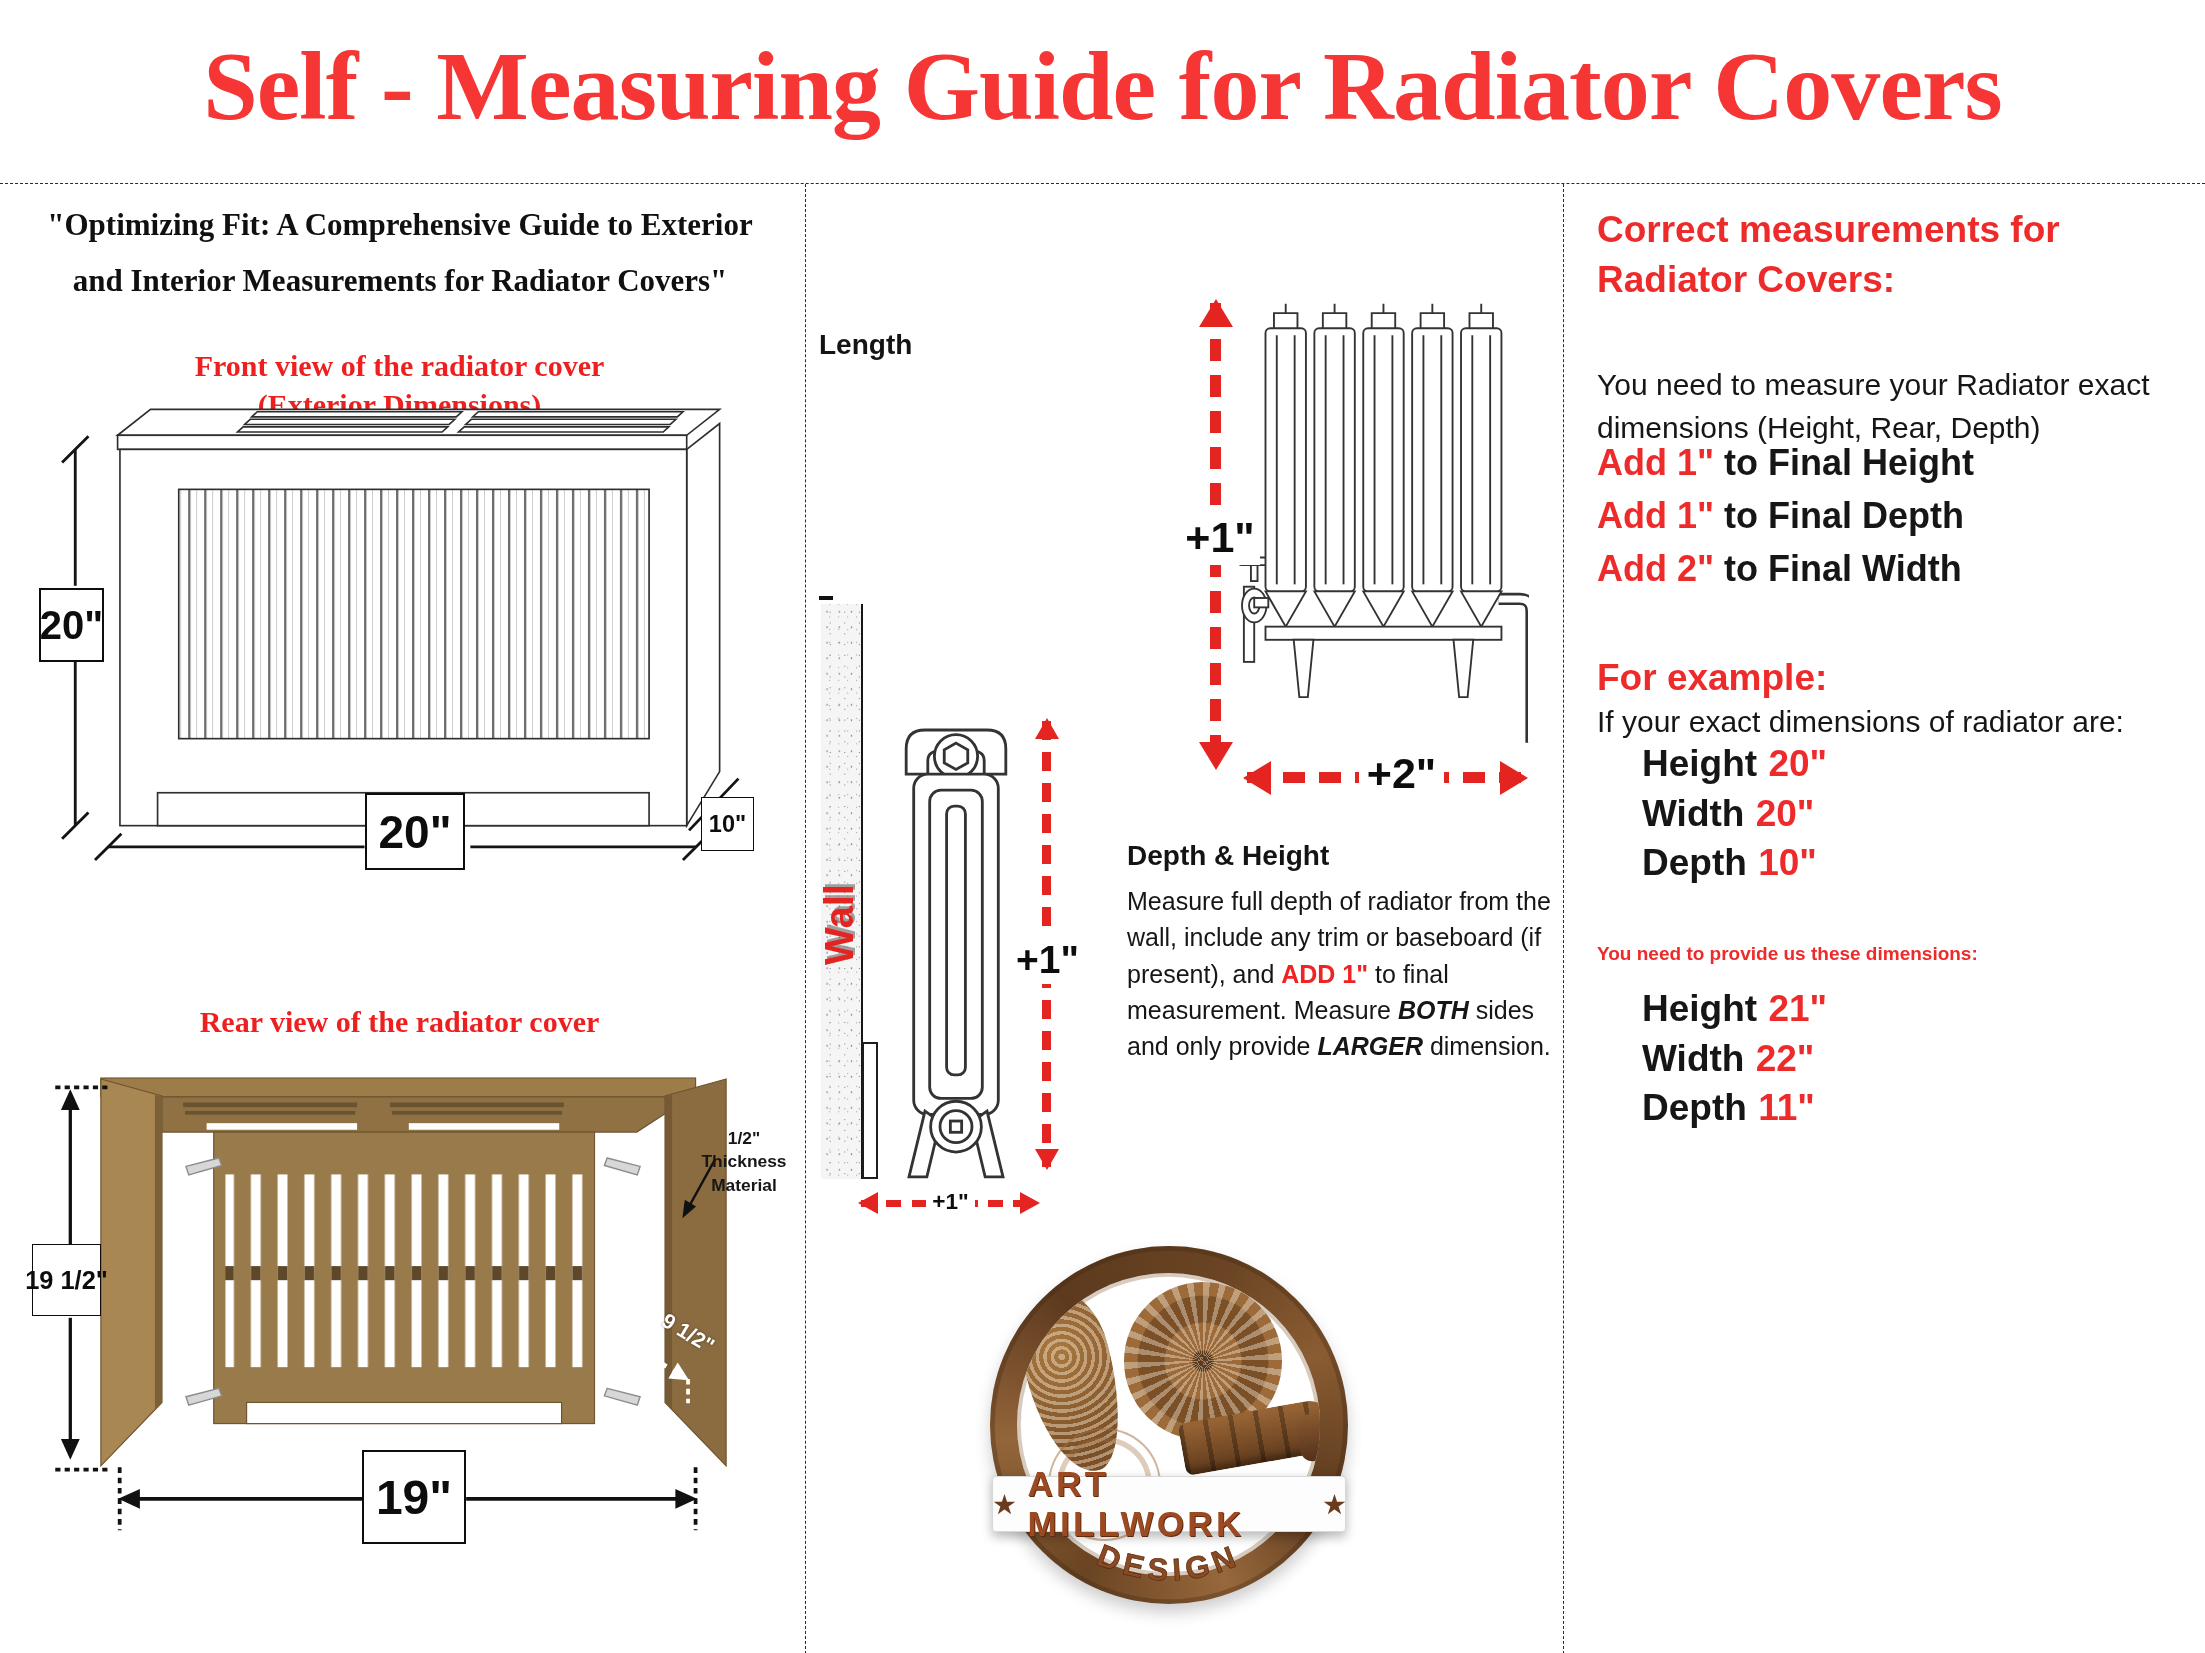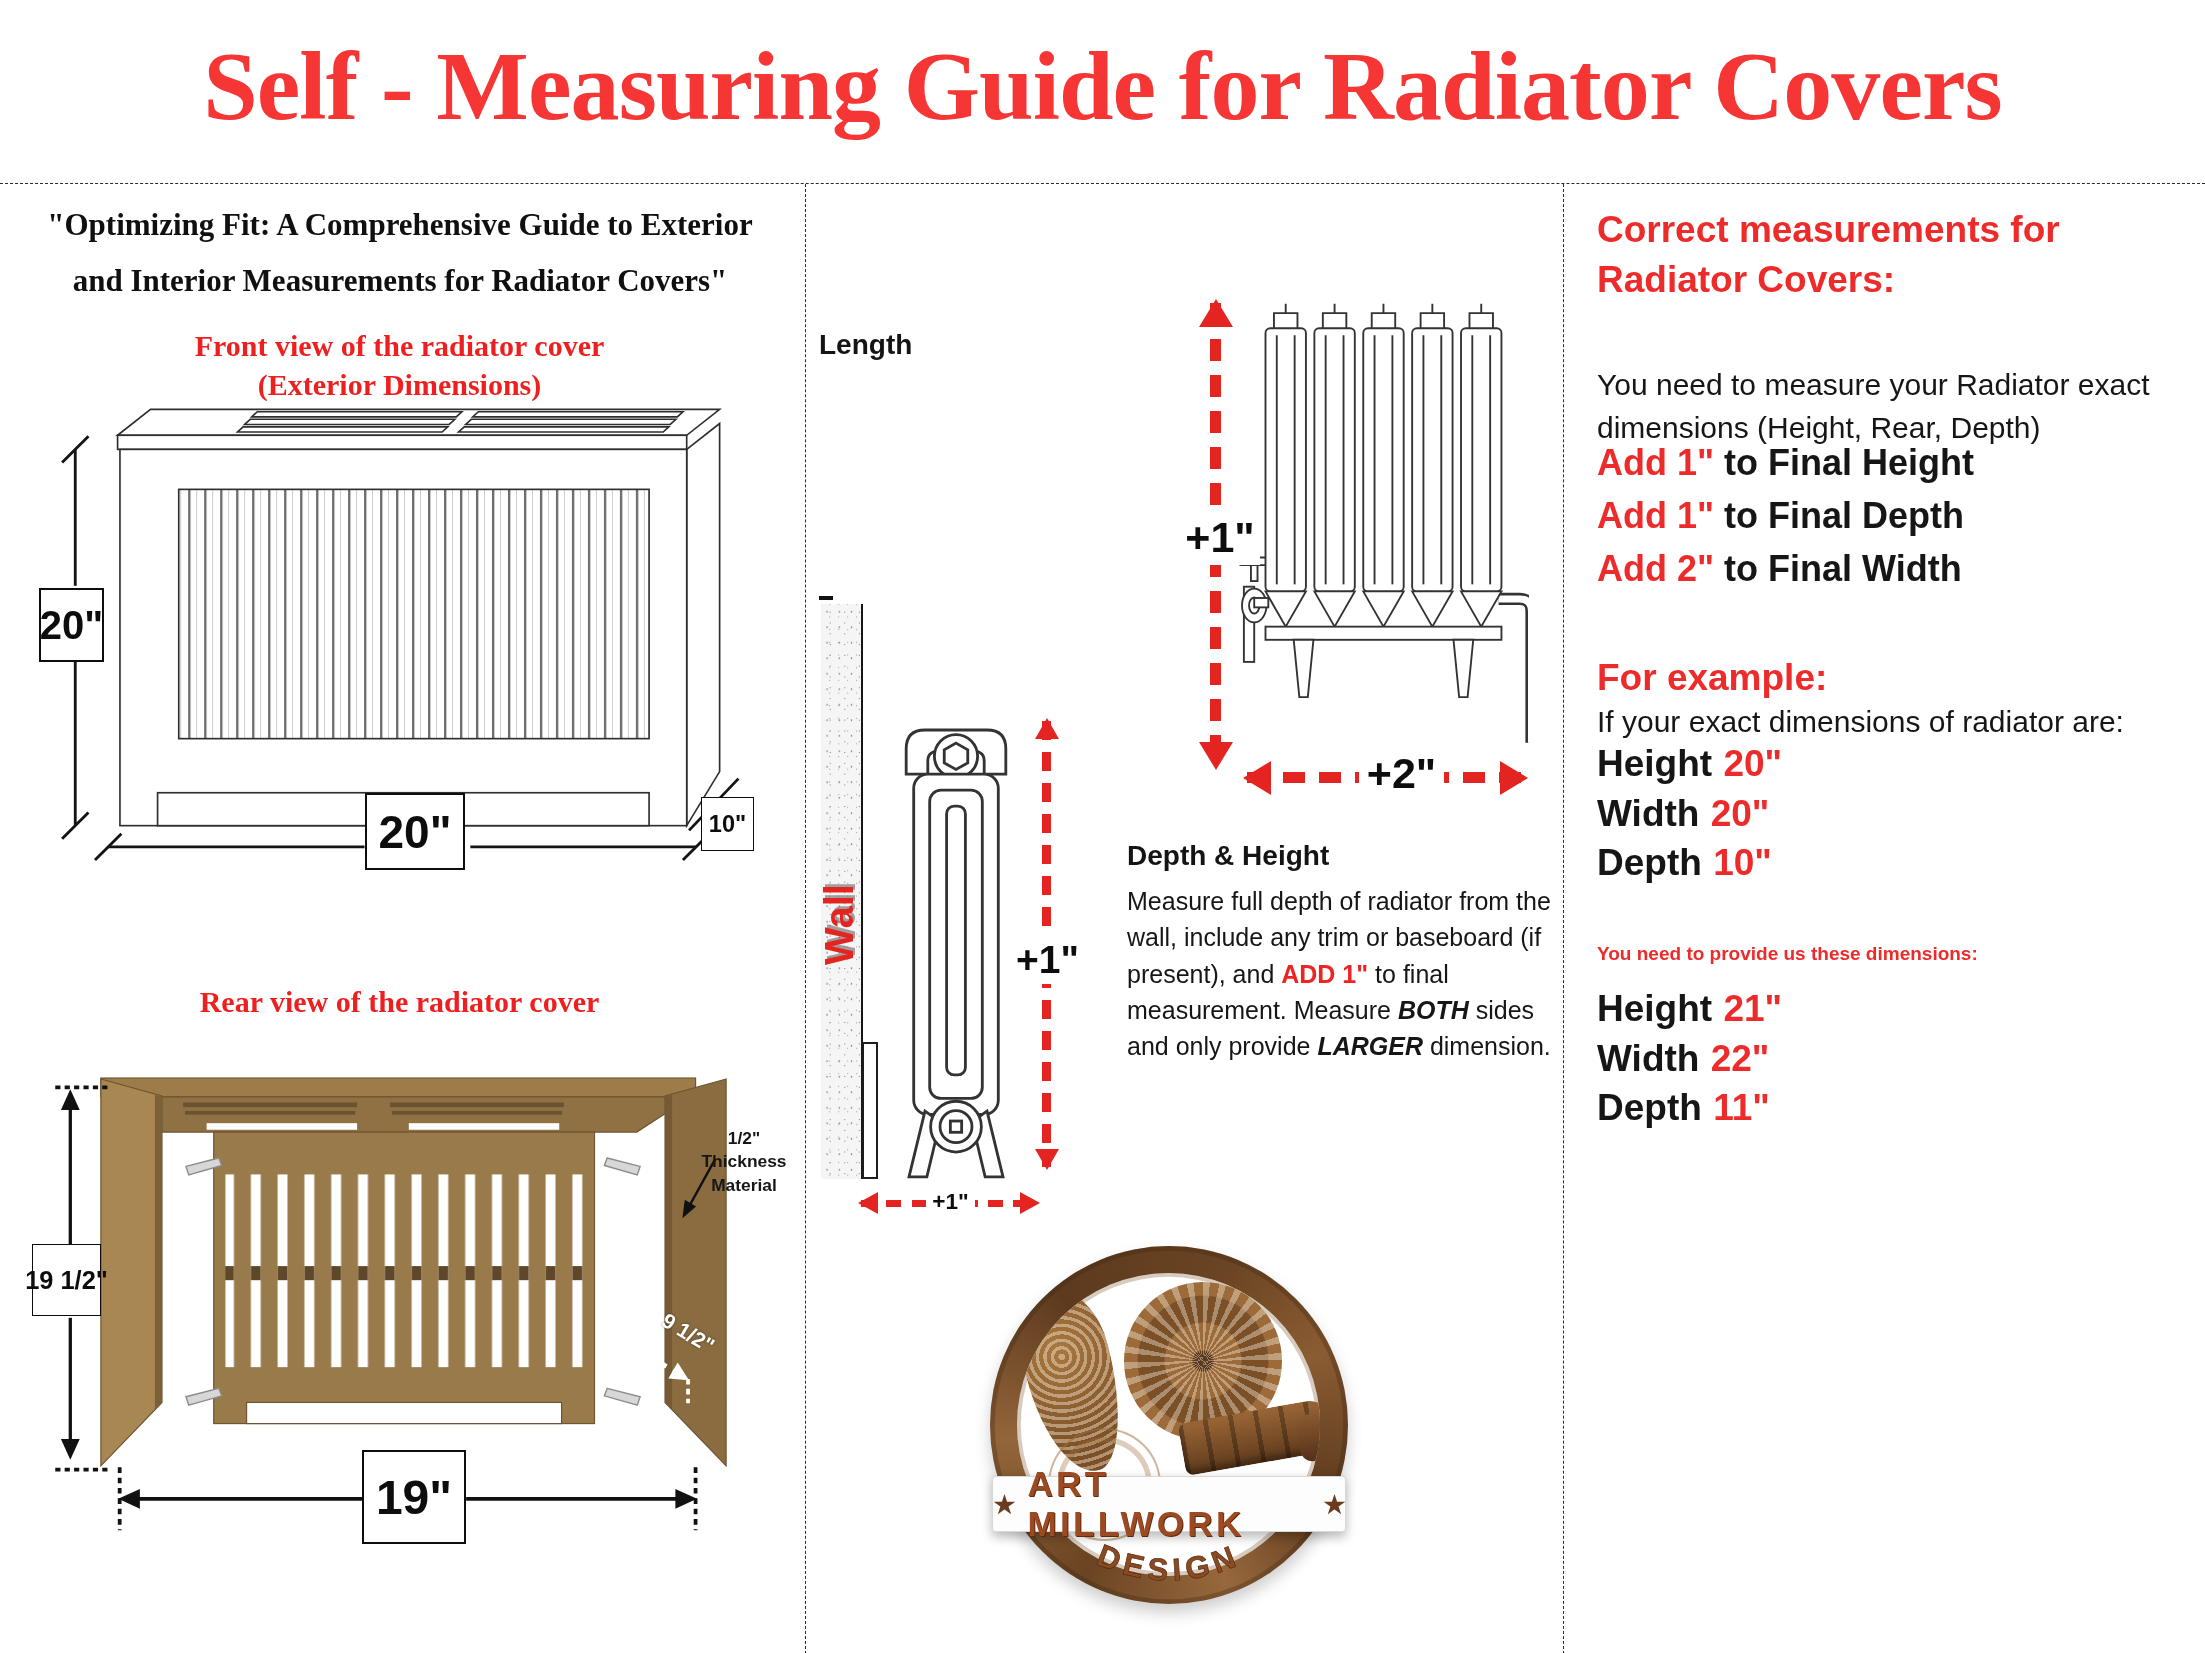--- a/index.html
+++ b/index.html
@@ -18,21 +18,21 @@
 
   
   .title{position:absolute;left:0;top:33px;width:2205px;text-align:center;
          font-family:"Liberation Serif",serif;font-weight:bold;font-size:98px;line-height:1.1;
          color:var(--title-red);letter-spacing:-0.9px;}
 
   
   .quote{position:absolute;left:19px;top:197px;width:762px;text-align:center;
          font-family:"Liberation Serif",serif;font-weight:bold;font-size:31px;line-height:1.82;color:#101010;}
   .red-heading{position:absolute;text-align:center;font-family:"Liberation Serif",serif;
-         font-weight:bold;font-size:30px;line-height:1.3;color:#ee1f1f;}
+         font-weight:bold;font-size:30px;line-height:1.3;color:#ee1f1f;margin-top:20px;}
 
   .dim-chip{position:absolute;display:flex;align-items:center;justify-content:center;
             background:#fff;border:2.4px solid #0d0d0d;font-weight:bold;color:#0d0d0d;
             font-family:"Liberation Sans",sans-serif;white-space:nowrap;}
 
   
   .para-block{position:absolute;font-size:25px;line-height:1.45;color:#161616;}
   .para-block h3{font-size:28px;font-weight:bold;margin-bottom:6.6px;color:#141414;}
   .para-block .red{color:var(--red);font-weight:bold;}
   .para-block .bi{font-weight:bold;font-style:italic;}
@@ -66,21 +66,21 @@
               font-weight:bold;font-size:40px;color:var(--arrow-red);text-shadow:2.8px 1.9px 0 #55555588;}
   .baseboard{position:absolute;left:862px;top:1042px;width:16px;height:137px;background:#fff;border:2.4px solid #1d1d1d;}
 
   
   .rc{position:absolute;left:1597px;width:583px;}
   .rc-heading{font-weight:bold;font-size:37px;line-height:1.36;color:#ee2b2b;}
   .rc-body{font-size:30px;line-height:1.44;color:#161616;}
   .rule-line{font-size:36px;line-height:1.47;color:#161616;font-weight:bold;}
   .rule-line .red{color:#ee2b2b;}
   .dim-line{font-size:37px;line-height:1.34;font-weight:bold;color:#161616;}
-  .dim-line .lbl{margin-right:11.3px;}
+  .dim-line .lbl{margin-right:11.3px;margin-left:45px;}
   .dim-line .red{color:#ee2b2b;}
   .rc-subheading{font-weight:bold;font-size:19px;color:#ee2b2b;}
 
   
   .logo{position:absolute;left:990px;top:1246px;width:362px;height:376px;}
   .logo-ring{position:absolute;left:0;top:0;width:358px;height:358px;border-radius:50%;
              background:conic-gradient(from 20deg,#6a4423,#8a5c32 45deg,#5d3a1e 95deg,#97683c 140deg,
                         #6a4423 190deg,#93653a 245deg,#5d3a1e 300deg,#6a4423 360deg);
              box-shadow:inset 0 0 0 4.7px #3c23104d, 0 8.5px 16px #0003;}
   .logo-inner{position:absolute;left:27px;top:27px;width:303px;height:303px;border-radius:50%;

